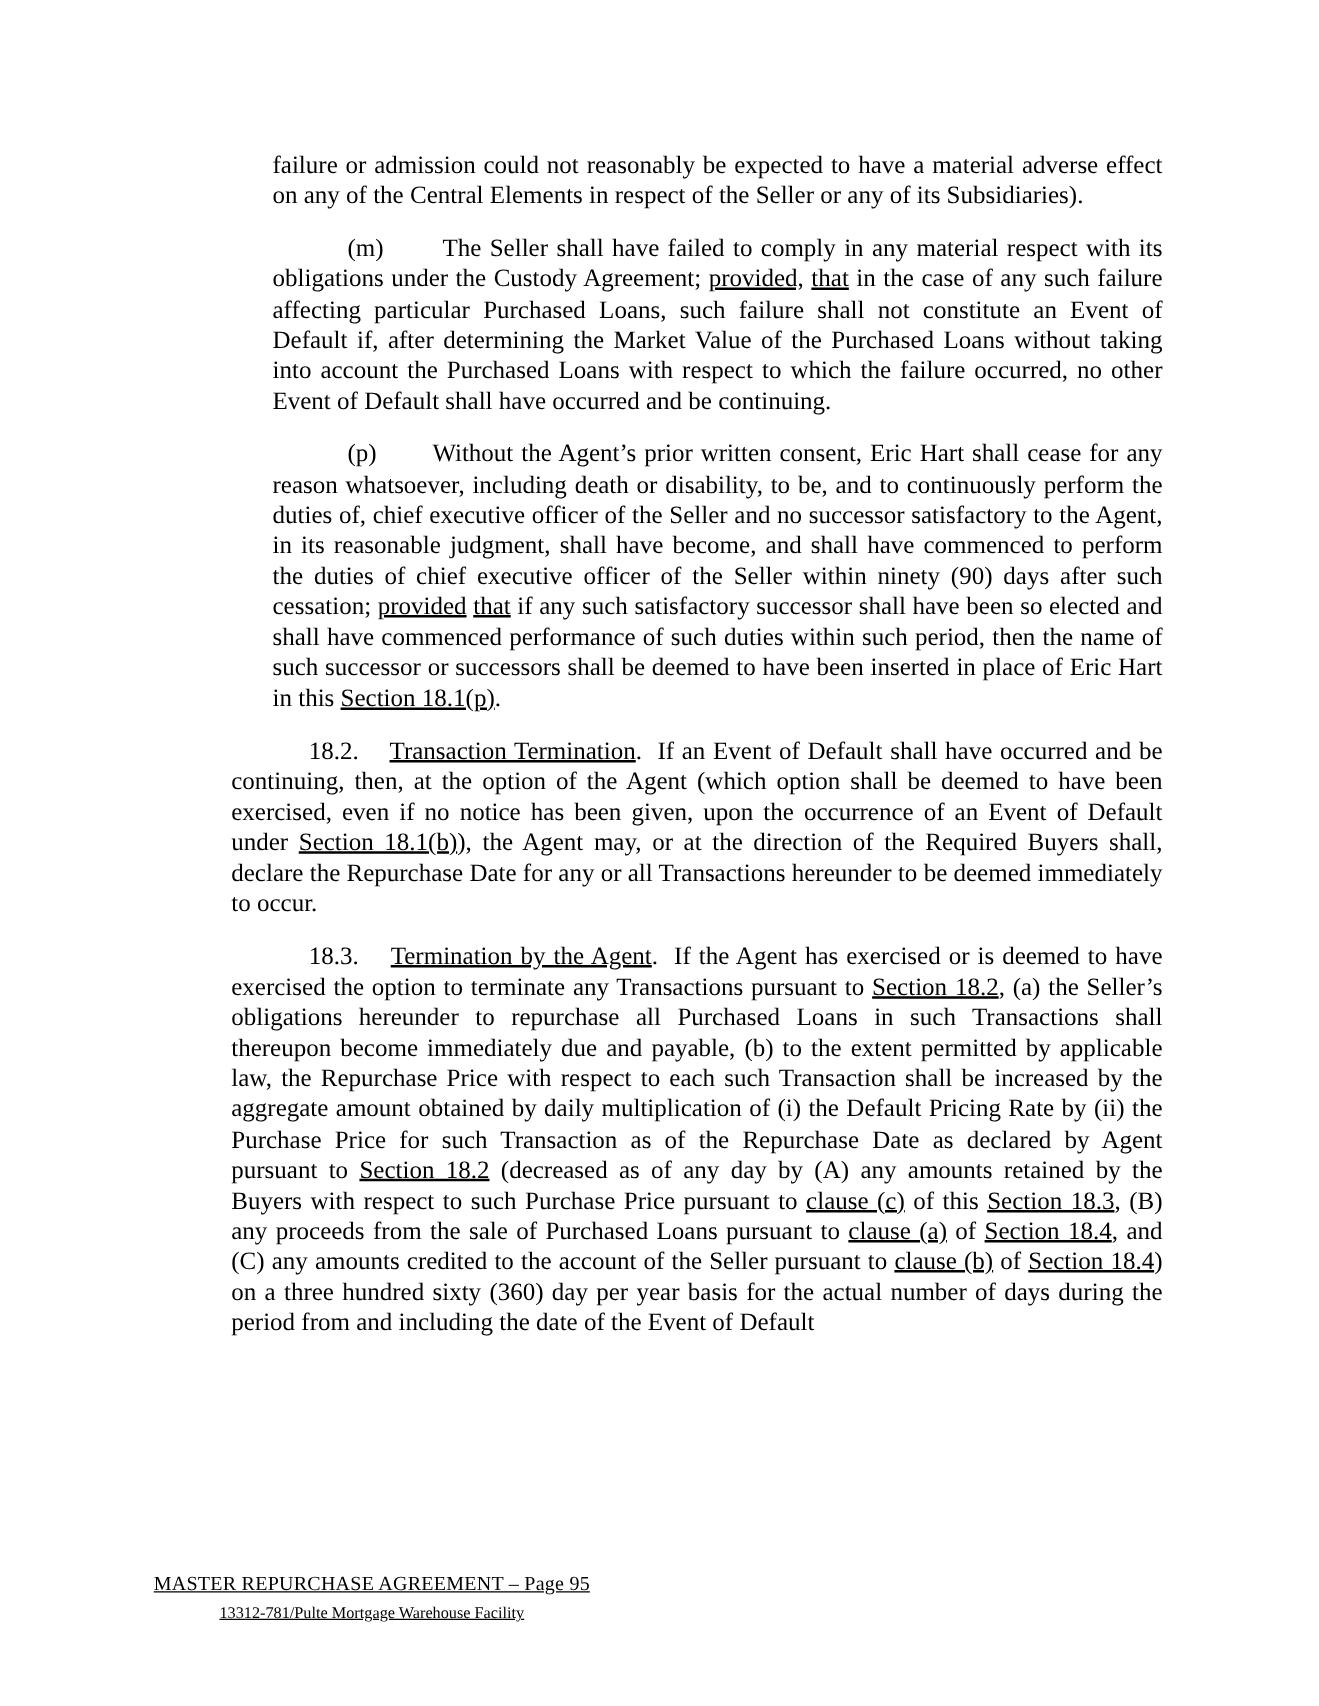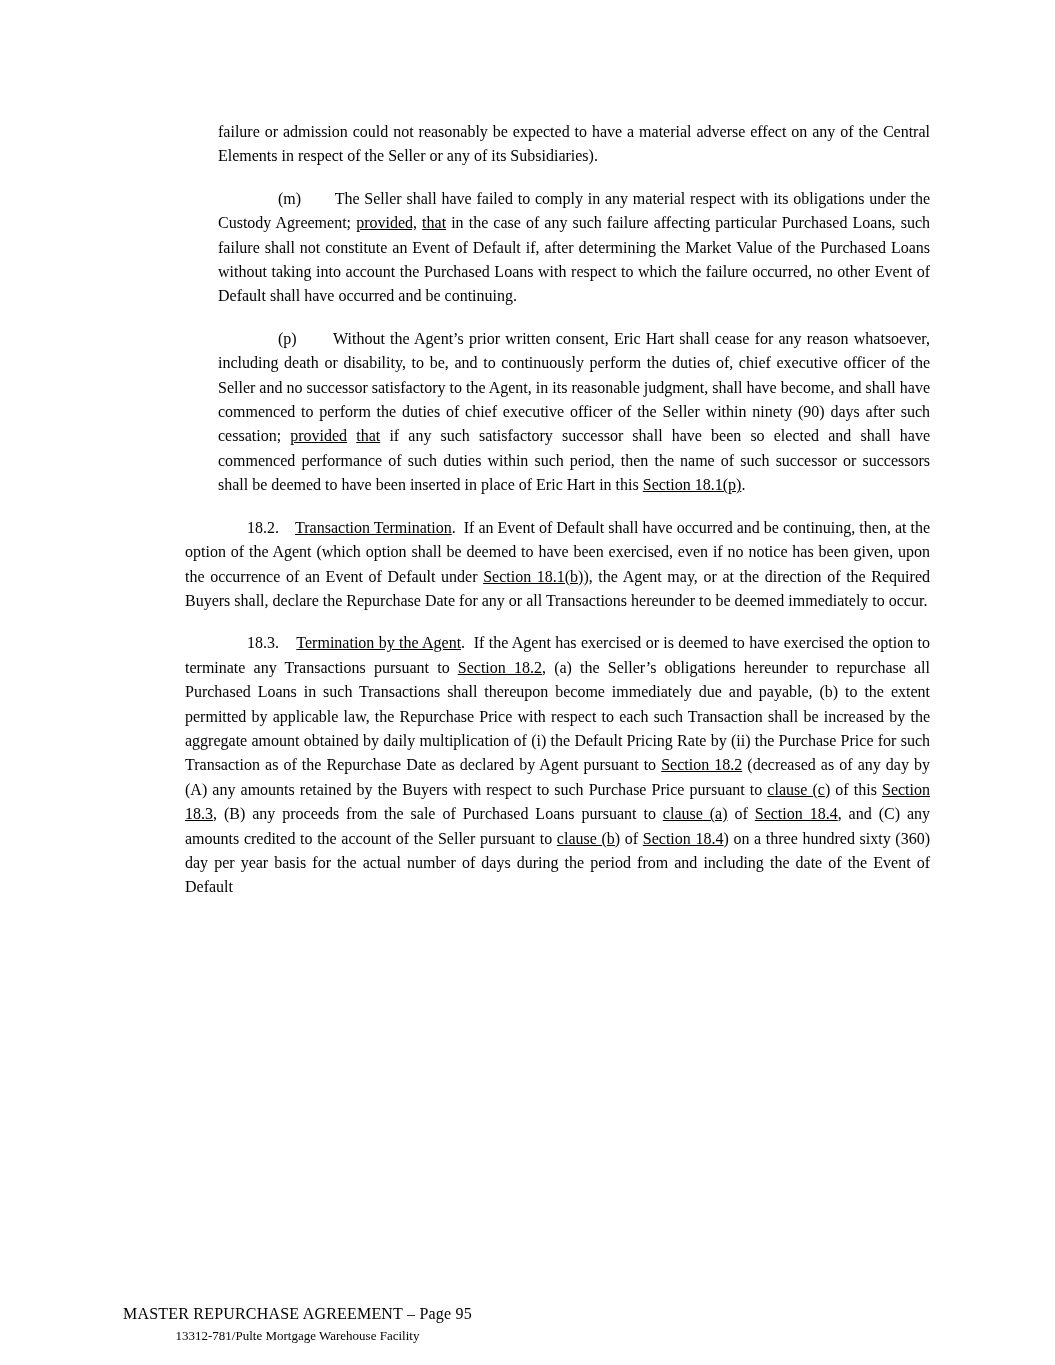--- a/index.html
+++ b/index.html
@@ -14,21 +14,21 @@
     background: #ffffff;
     color: #000000;
     font-family: "Liberation Serif", "DejaVu Serif", serif;
     overflow: hidden;
   }
   .doc-body {
     position: absolute;
     left: 185px;
     top: 120px;
     width: 745px;
-    font-size: 16px;
+    font-size: 20px;
     line-height: 24.4px;
     text-align: justify;
   }
   .para {
     margin: 0 0 18px 0;
   }
   .para.sub {
     margin-left: 33px;
   }
   .para.indent {
@@ -36,21 +36,22 @@
   }
   .para.indent-main {
     text-indent: 62px;
   }
   .u {
     text-decoration: underline;
   }
   .footer {
     position: absolute;
     left: 123px;
-    top: 1304px;
+    top: 1258px;
+    text-decoration: underline;
   }
   .footer-line1 {
     font-size: 16px;
     line-height: 20px;
     letter-spacing: 0.2px;
   }
   .footer-line2 {
     font-size: 13px;
     line-height: 16px;
     margin-top: 4px;

